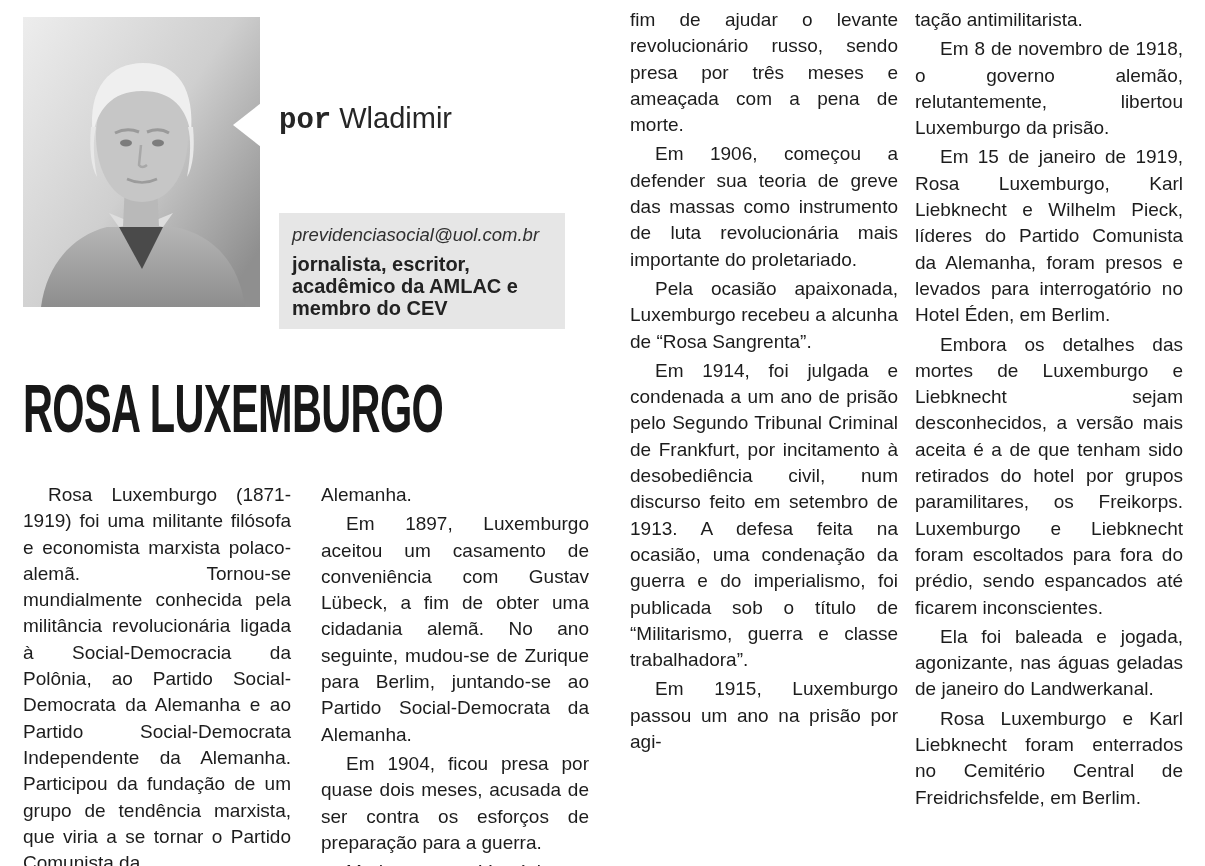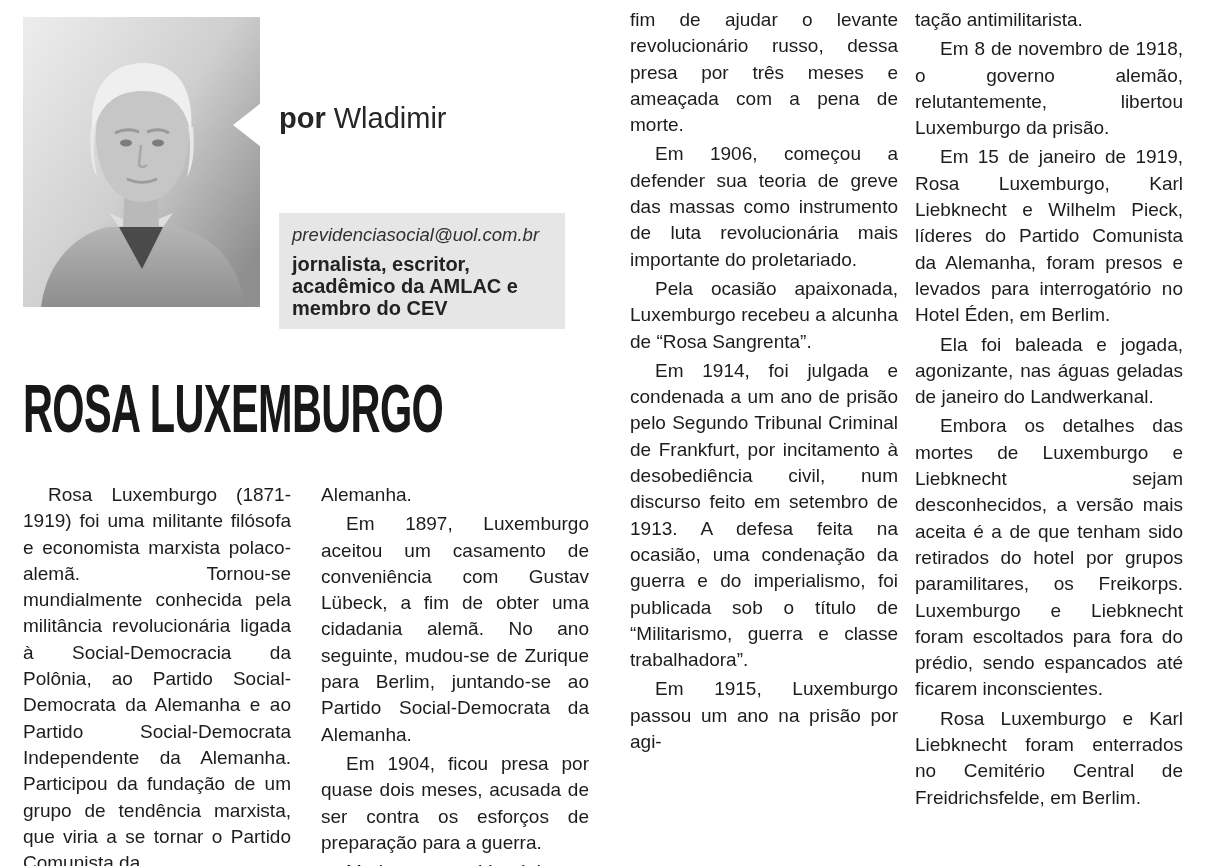--- a/index.html
+++ b/index.html
@@ -22,21 +22,21 @@
     border-top:22px solid transparent;
     border-bottom:22px solid transparent;
     border-right:28px solid #ffffff;
   }
 
   
   .byline {
     position:absolute; left:279px; top:96px;
     font-size:29px; line-height:44px; color:#262626;
   }
-  .byline .por { font-weight:bold; margin-right:8px; }
+  .byline .por { font-weight:bold; margin-right:8px;font-family:Liberation Mono, monospace; }
 
   
   .contact-box {
     position:absolute; left:279px; top:213px; width:286px; min-height:91px;
     background:#e6e6e6; padding:11px 13px 10px 13px;
   }
   .email { font-style:italic; font-size:18.5px; color:#303030; margin-bottom:7px; }
   .credentials { font-weight:bold; font-size:20px; line-height:22px; color:#222; }
 
   
@@ -116,29 +116,29 @@
     <div class="col" lang="pt">
       <p>Alemanha.</p>
       <p class="indent">Em 1897, Luxemburgo aceitou um casamento de conveniência com Gustav Lübeck, a fim de obter uma cidadania alemã. No ano seguinte, mudou-se de Zurique para Berlim, juntando-se ao Partido Social-Democrata da Alemanha.</p>
       <p class="indent">Em 1904, ficou presa por quase dois meses, acusada de ser contra os esforços de preparação para a guerra.</p>
       <p class="indent">Mudou-se para Varsóvia a</p>
     </div>
   </div>
 
   <div class="body-cols cols-right">
     <div class="col" lang="pt">
-      <p>fim de ajudar o levante revolucionário russo, dessa presa por três meses e ameaçada com a pena de morte.</p>
+      <p>fim de ajudar o levante revolucionário russo, sendo presa por três meses e ameaçada com a pena de morte.</p>
       <p class="indent">Em 1906, começou a defender sua teoria de greve das massas como instrumento de luta revolucionária mais importante do proletariado.</p>
       <p class="indent">Pela ocasião apaixonada, Luxemburgo recebeu a alcunha de “Rosa Sangrenta”.</p>
       <p class="indent">Em 1914, foi julgada e condenada a um ano de prisão pelo Segundo Tribunal Criminal de Frankfurt, por incitamento à desobediência civil, num discurso feito em setembro de 1913. A defesa feita na ocasião, uma condenação da guerra e do imperialismo, foi publicada sob o título de “Militarismo, guerra e classe trabalhadora”.</p>
       <p class="indent">Em 1915, Luxemburgo passou um ano na prisão por agi-</p>
     </div>
     <div class="col" lang="pt">
       <p>tação antimilitarista.</p>
       <p class="indent">Em 8 de novembro de 1918, o governo alemão, relutantemente, libertou Luxemburgo da prisão.</p>
       <p class="indent">Em 15 de janeiro de 1919, Rosa Luxemburgo, Karl Liebknecht e Wilhelm Pieck, líderes do Partido Comunista da Alemanha, foram presos e levados para interrogatório no Hotel Éden, em Berlim.</p>
+      <p class="indent">Embora os detalhes das mortes de Luxemburgo e Liebknecht sejam desconhecidos, a versão mais aceita é a de que tenham sido retirados do hotel por grupos paramilitares, os Freikorps. Luxemburgo e Liebknecht foram escoltados para fora do prédio, sendo espancados até ficarem inconscientes.</p>
       <p class="indent">Ela foi baleada e jogada, agonizante, nas águas geladas de janeiro do Landwerkanal.</p>
-      <p class="indent">Embora os detalhes das mortes de Luxemburgo e Liebknecht sejam desconhecidos, a versão mais aceita é a de que tenham sido retirados do hotel por grupos paramilitares, os Freikorps. Luxemburgo e Liebknecht foram escoltados para fora do prédio, sendo espancados até ficarem inconscientes.</p>
       <p class="indent">Rosa Luxemburgo e Karl Liebknecht foram enterrados no Cemitério Central de Freidrichsfelde, em Berlim.</p>
     </div>
   </div>
 
 </div>
 
 </body></html>

